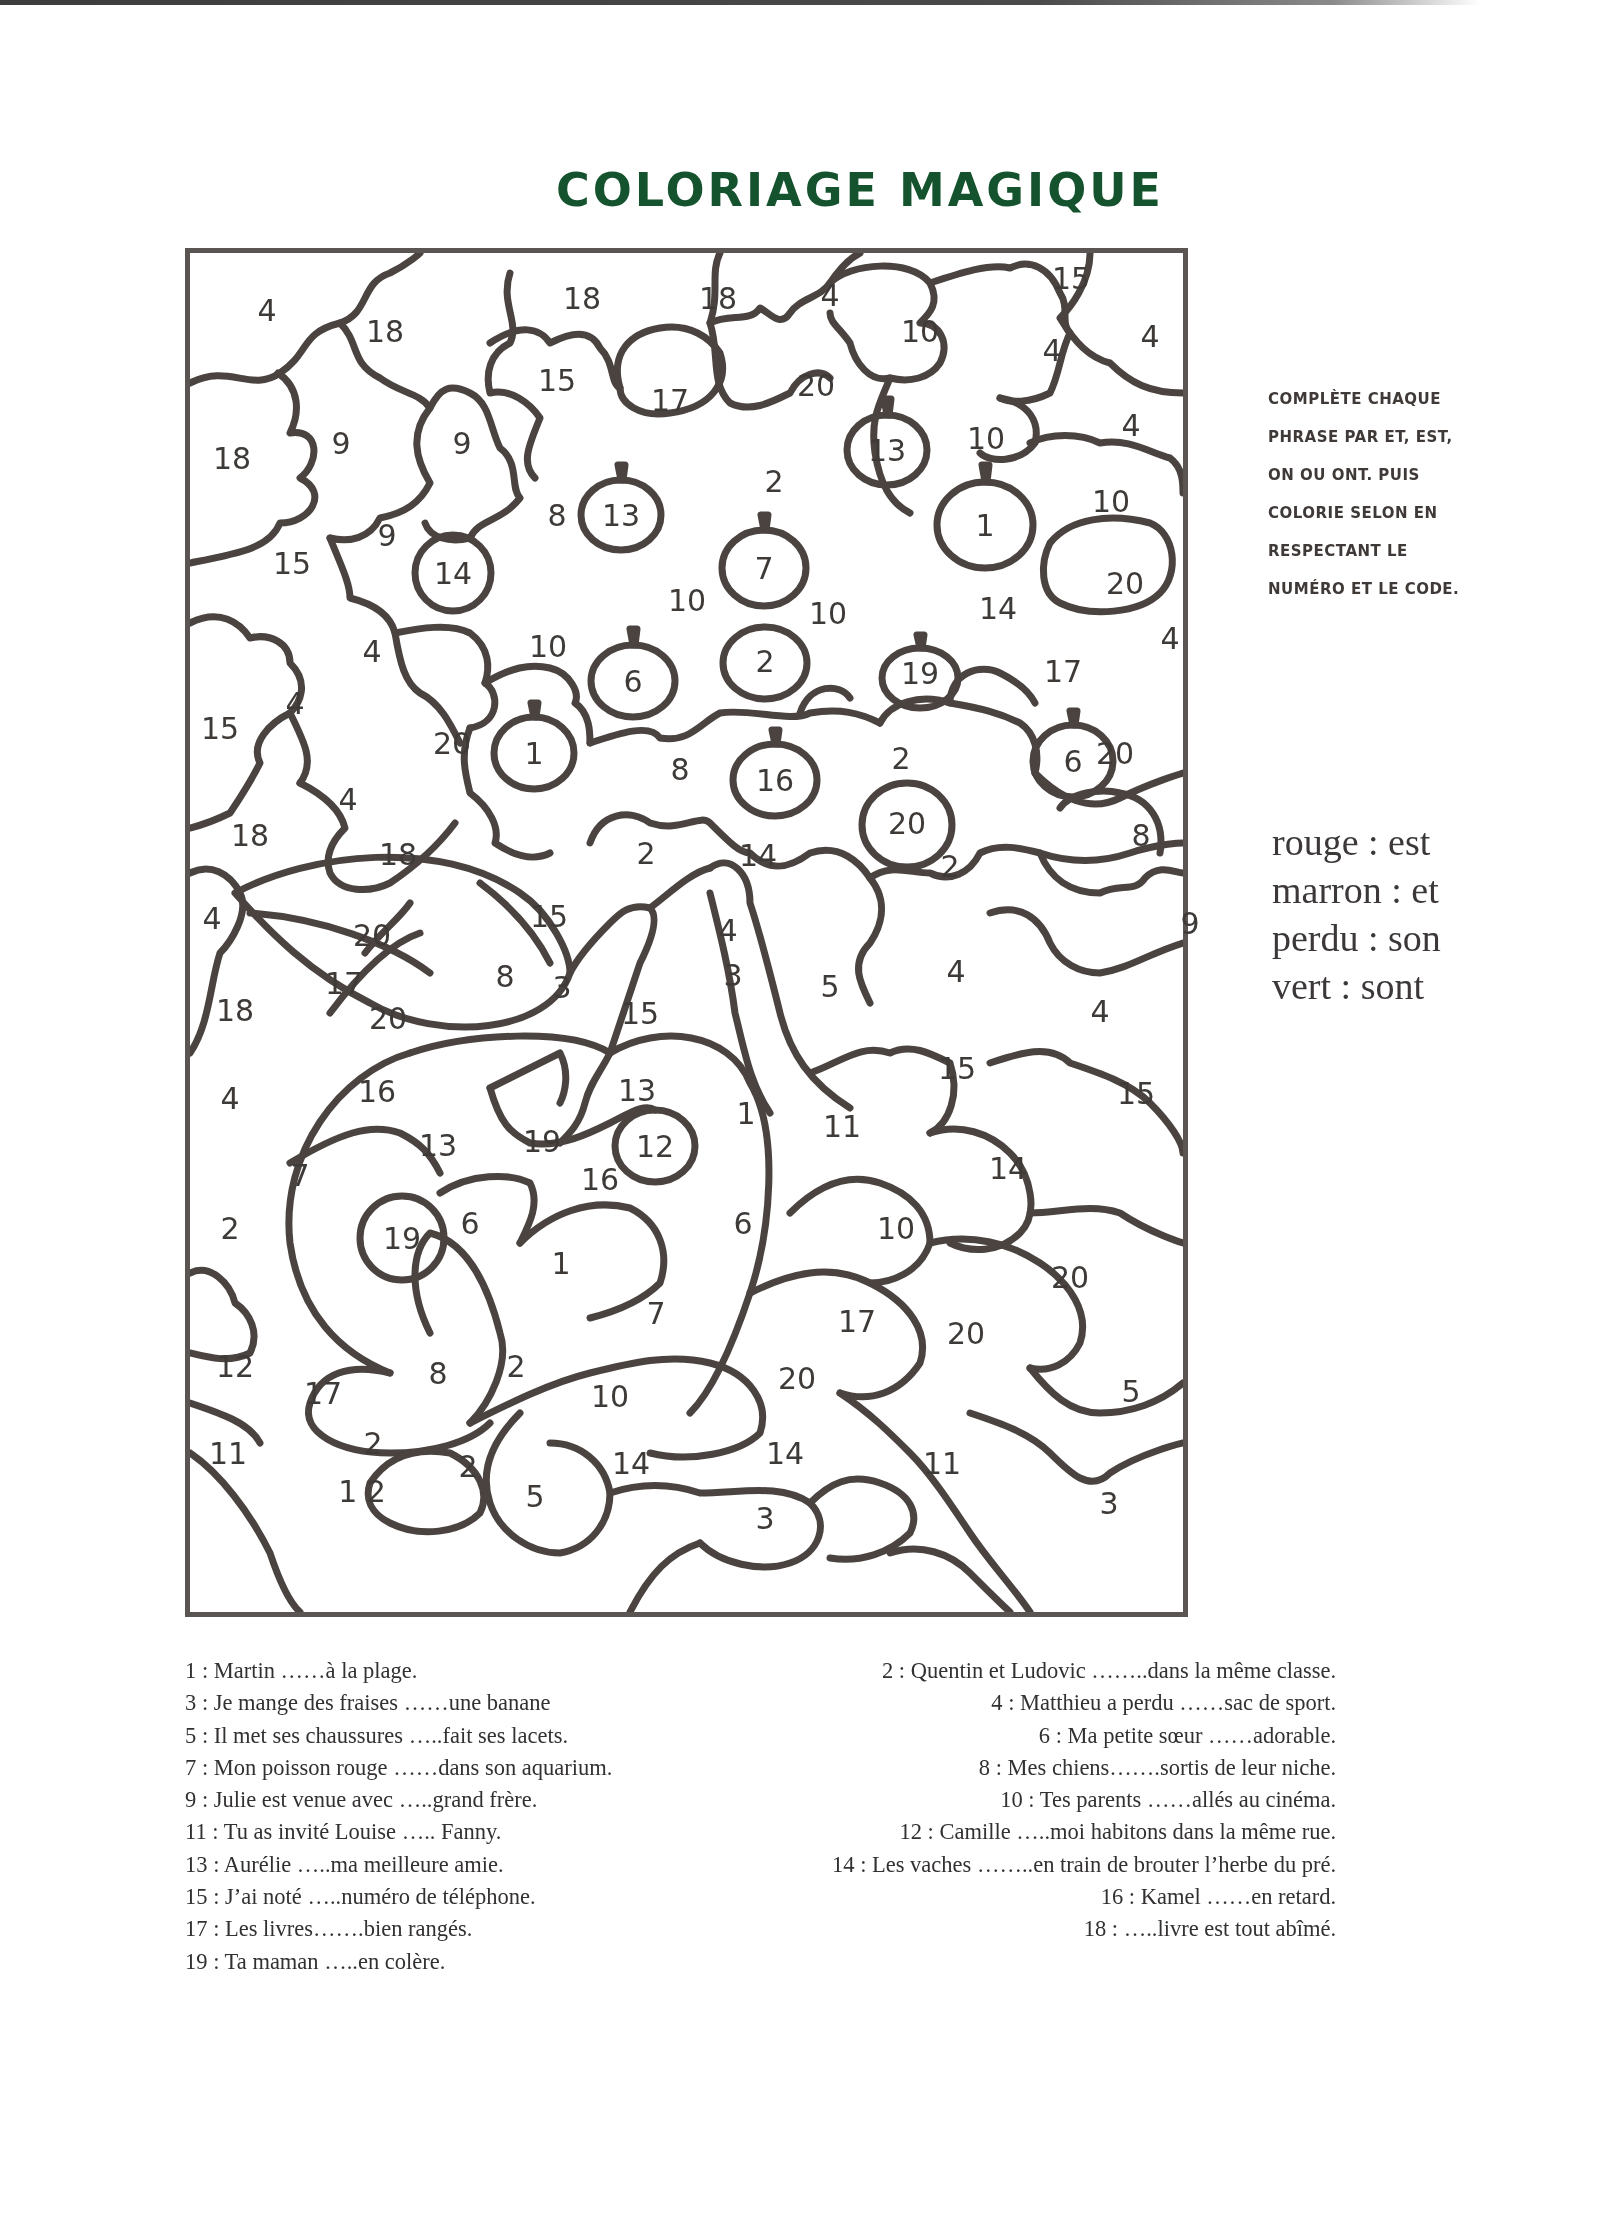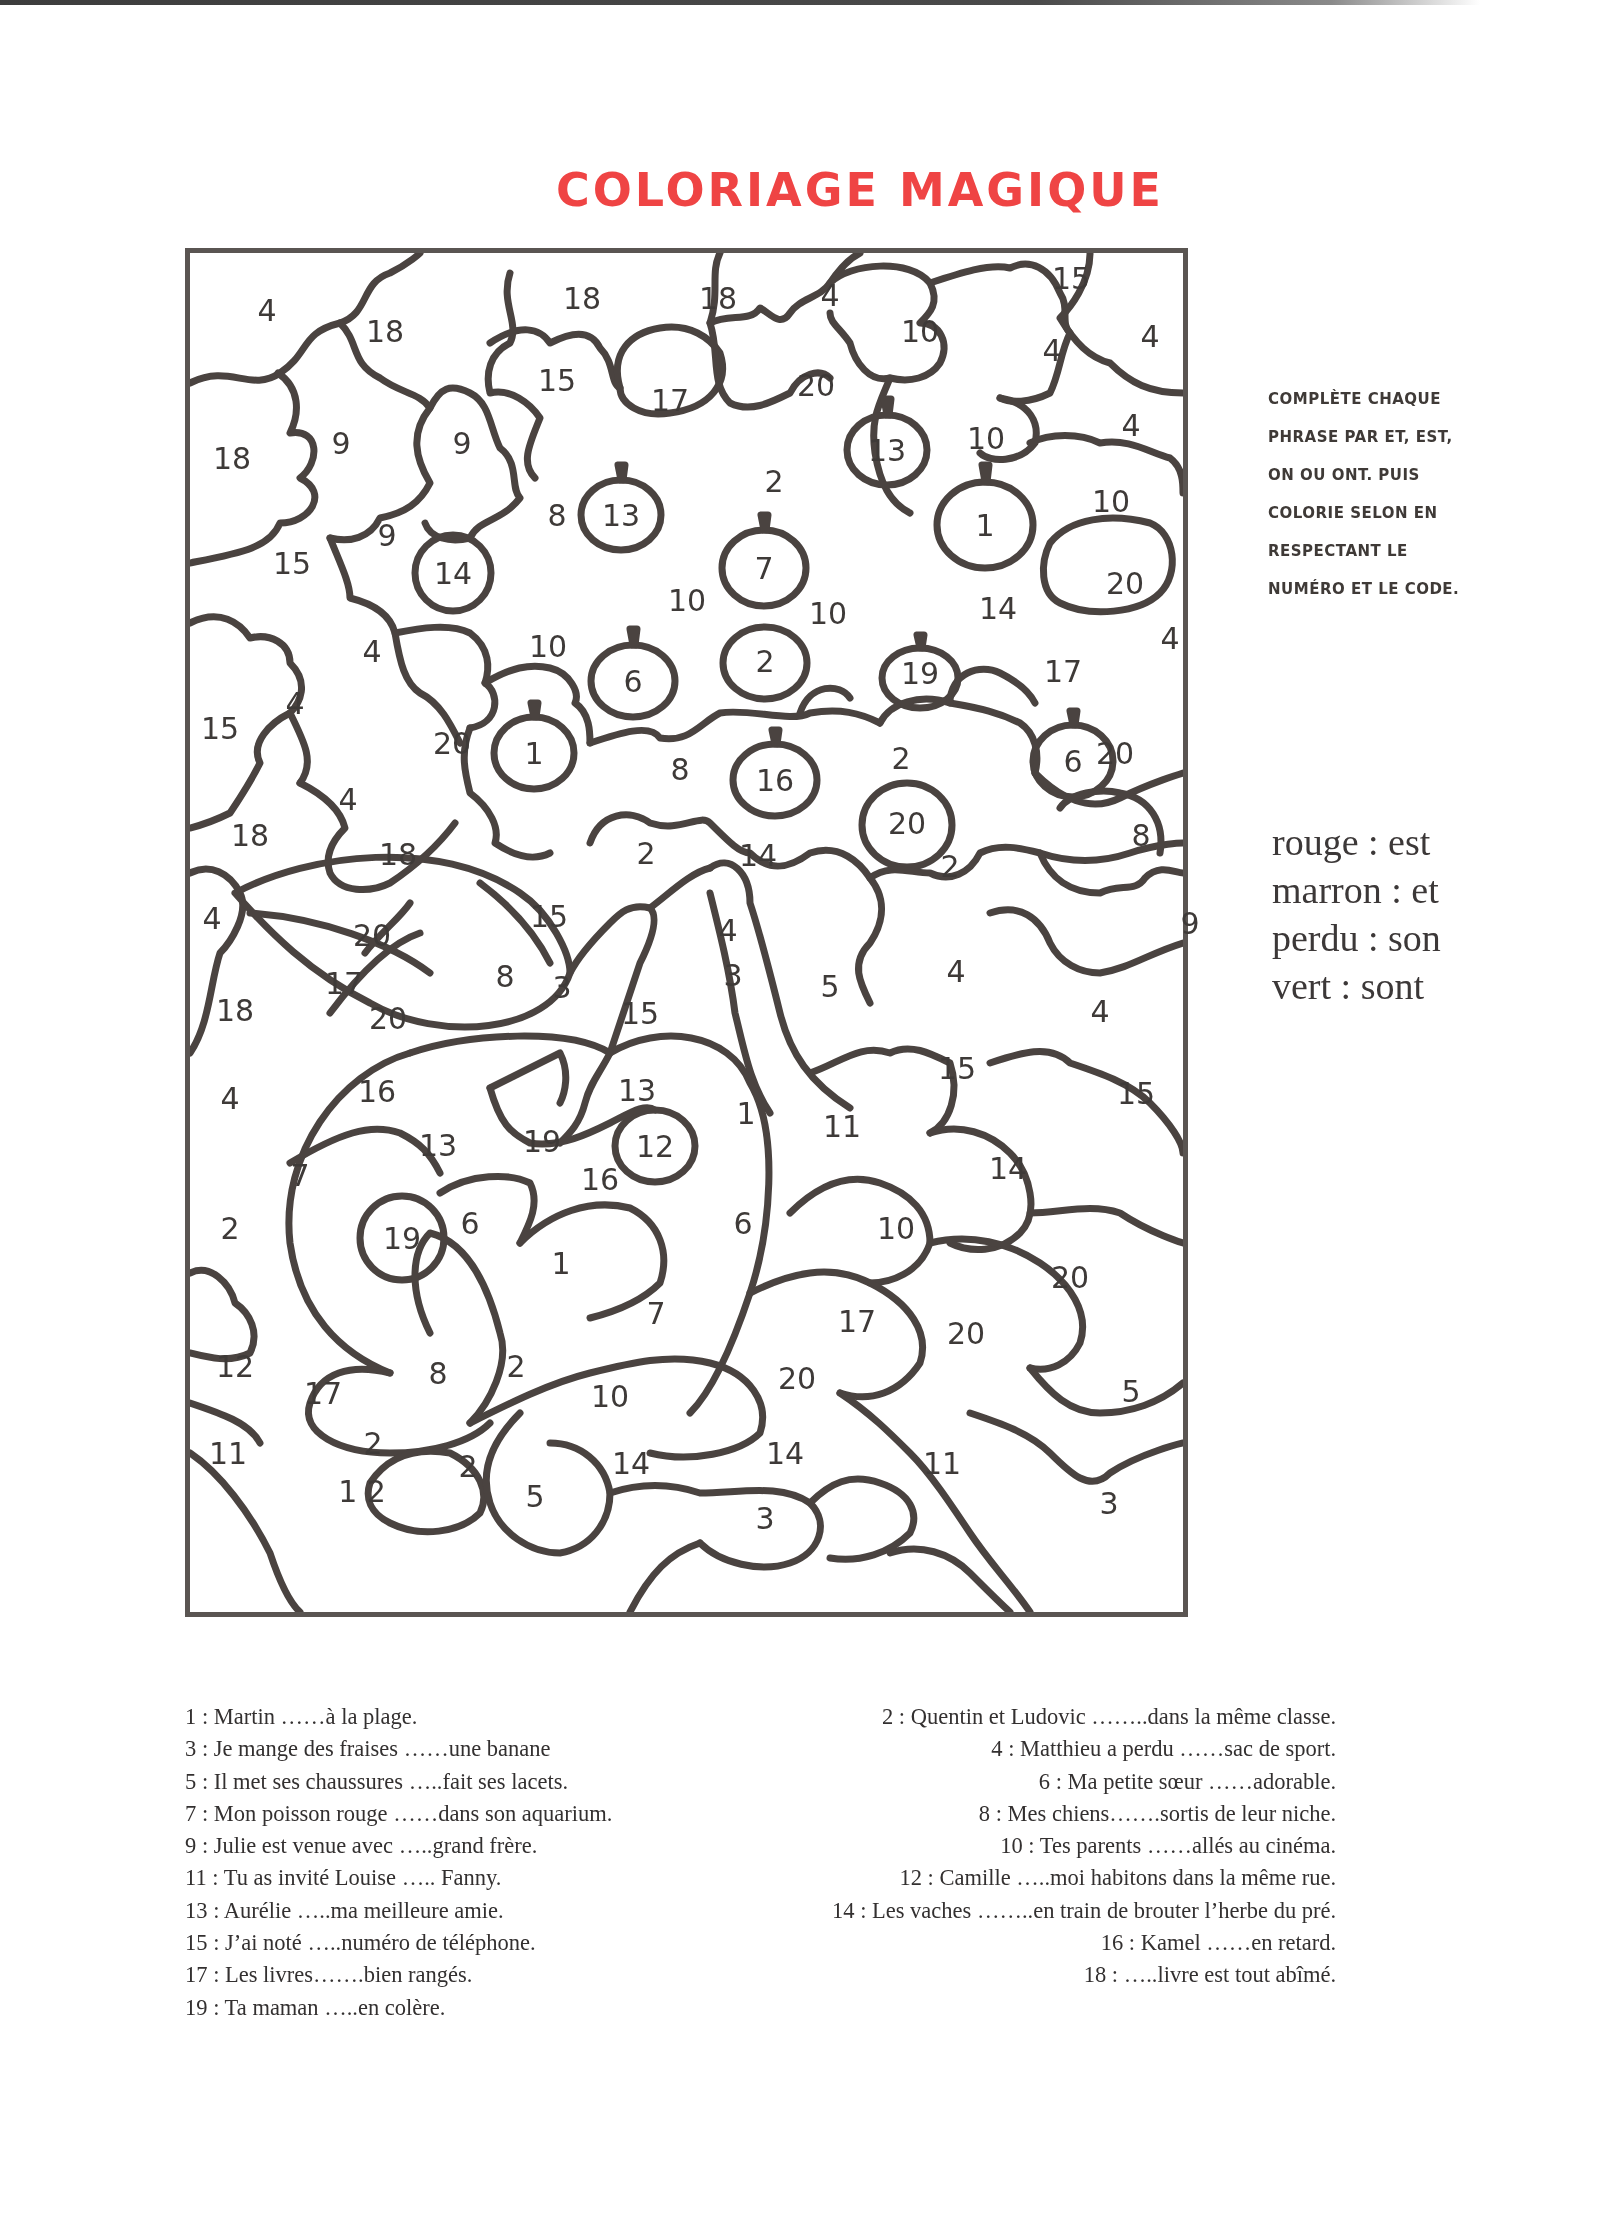--- a/index.html
+++ b/index.html
@@ -26,21 +26,21 @@
     .title {
       position: absolute;
       left: 520px;
       top: 132px;
       width: 680px;
       text-align: center;
       font-family: "DejaVu Sans", sans-serif;
       font-weight: bold;
       font-size: 46px;
       letter-spacing: 3px;
-      color: #ef4444;
+      color: #14532d;
       text-transform: uppercase;
       font-variant: small-caps;
     }
     .drawing-frame {
       position: absolute;
       left: 185px;
       top: 248px;
       width: 1003px;
       height: 1369px;
       box-sizing: border-box;
@@ -86,21 +86,20 @@
       line-height: 48px;
       color: #3c3838;
     }
     .sentences {
       position: absolute;
       top: 1655px;
       font-family: "Liberation Serif", serif;
       font-size: 22.5px;
       line-height: 32.3px;
       color: #333030;
-      margin-top: 46px;
     }
     .sentences.left { left: 185px; }
     .sentences.right { left: 832px; text-align: right; }
     .sentence { white-space: nowrap; }
   </style>
 </head>
 <body>
 
 <div class="scan-top-edge"></div>
 

